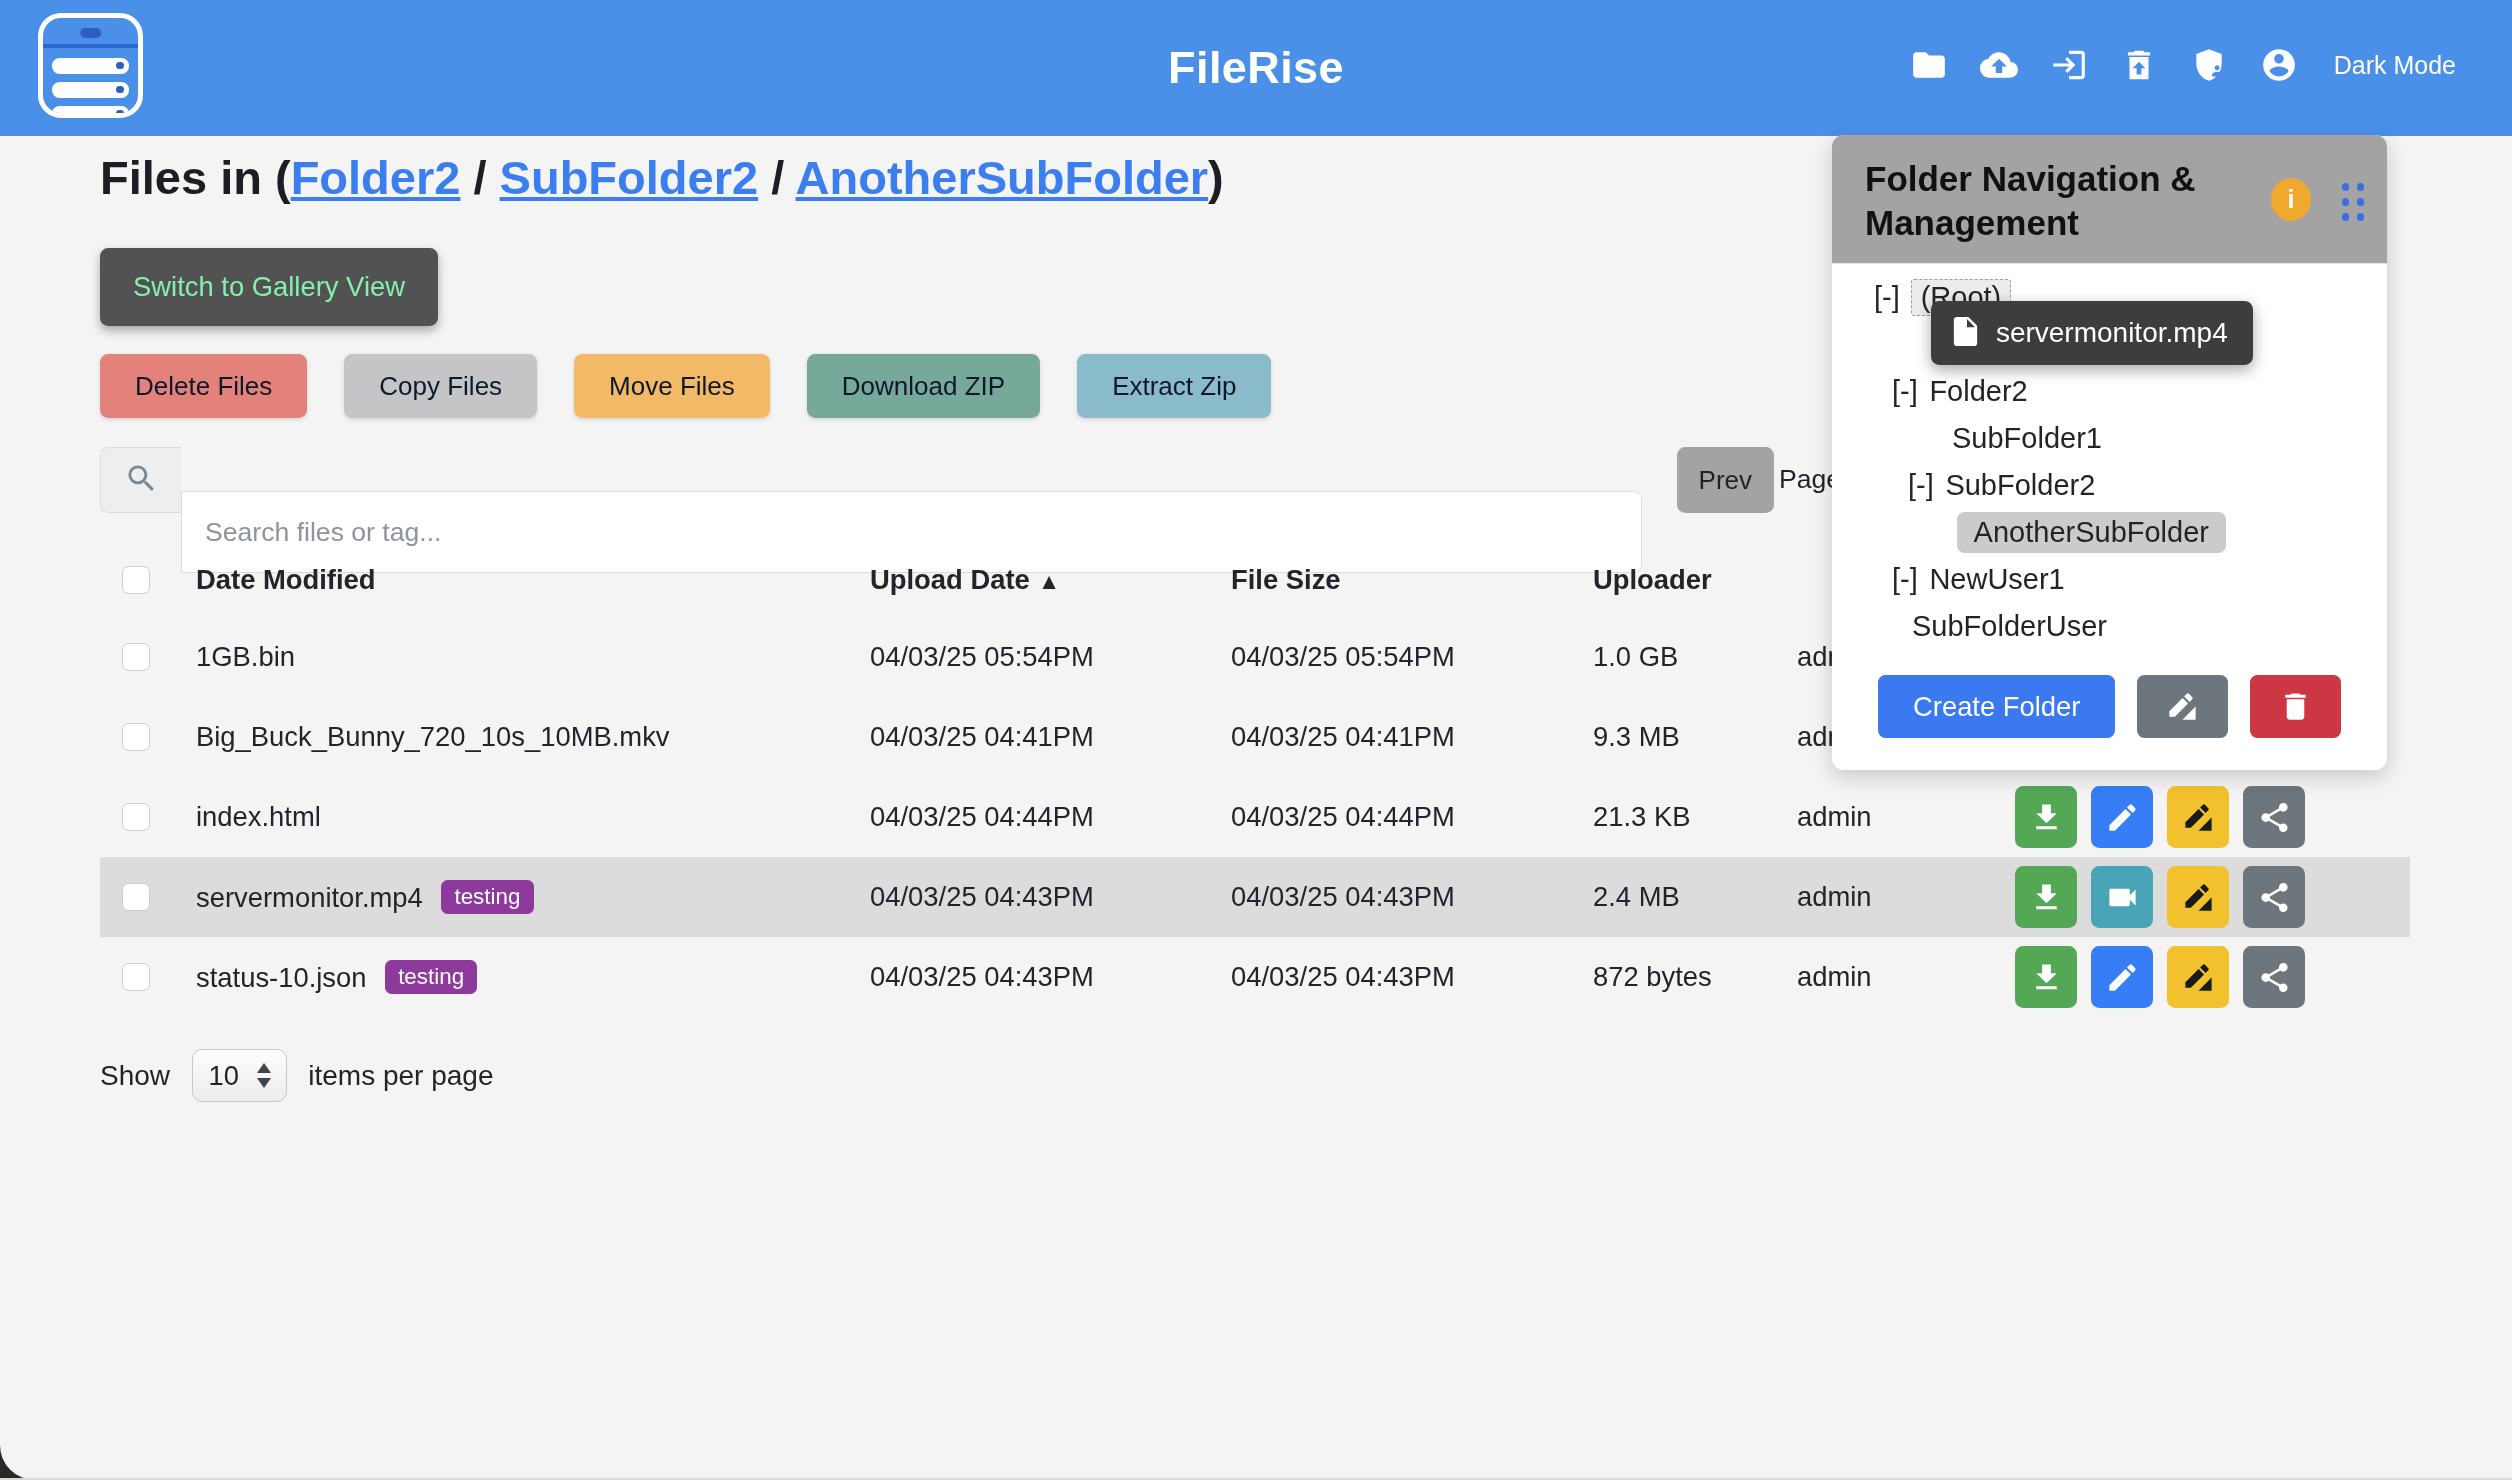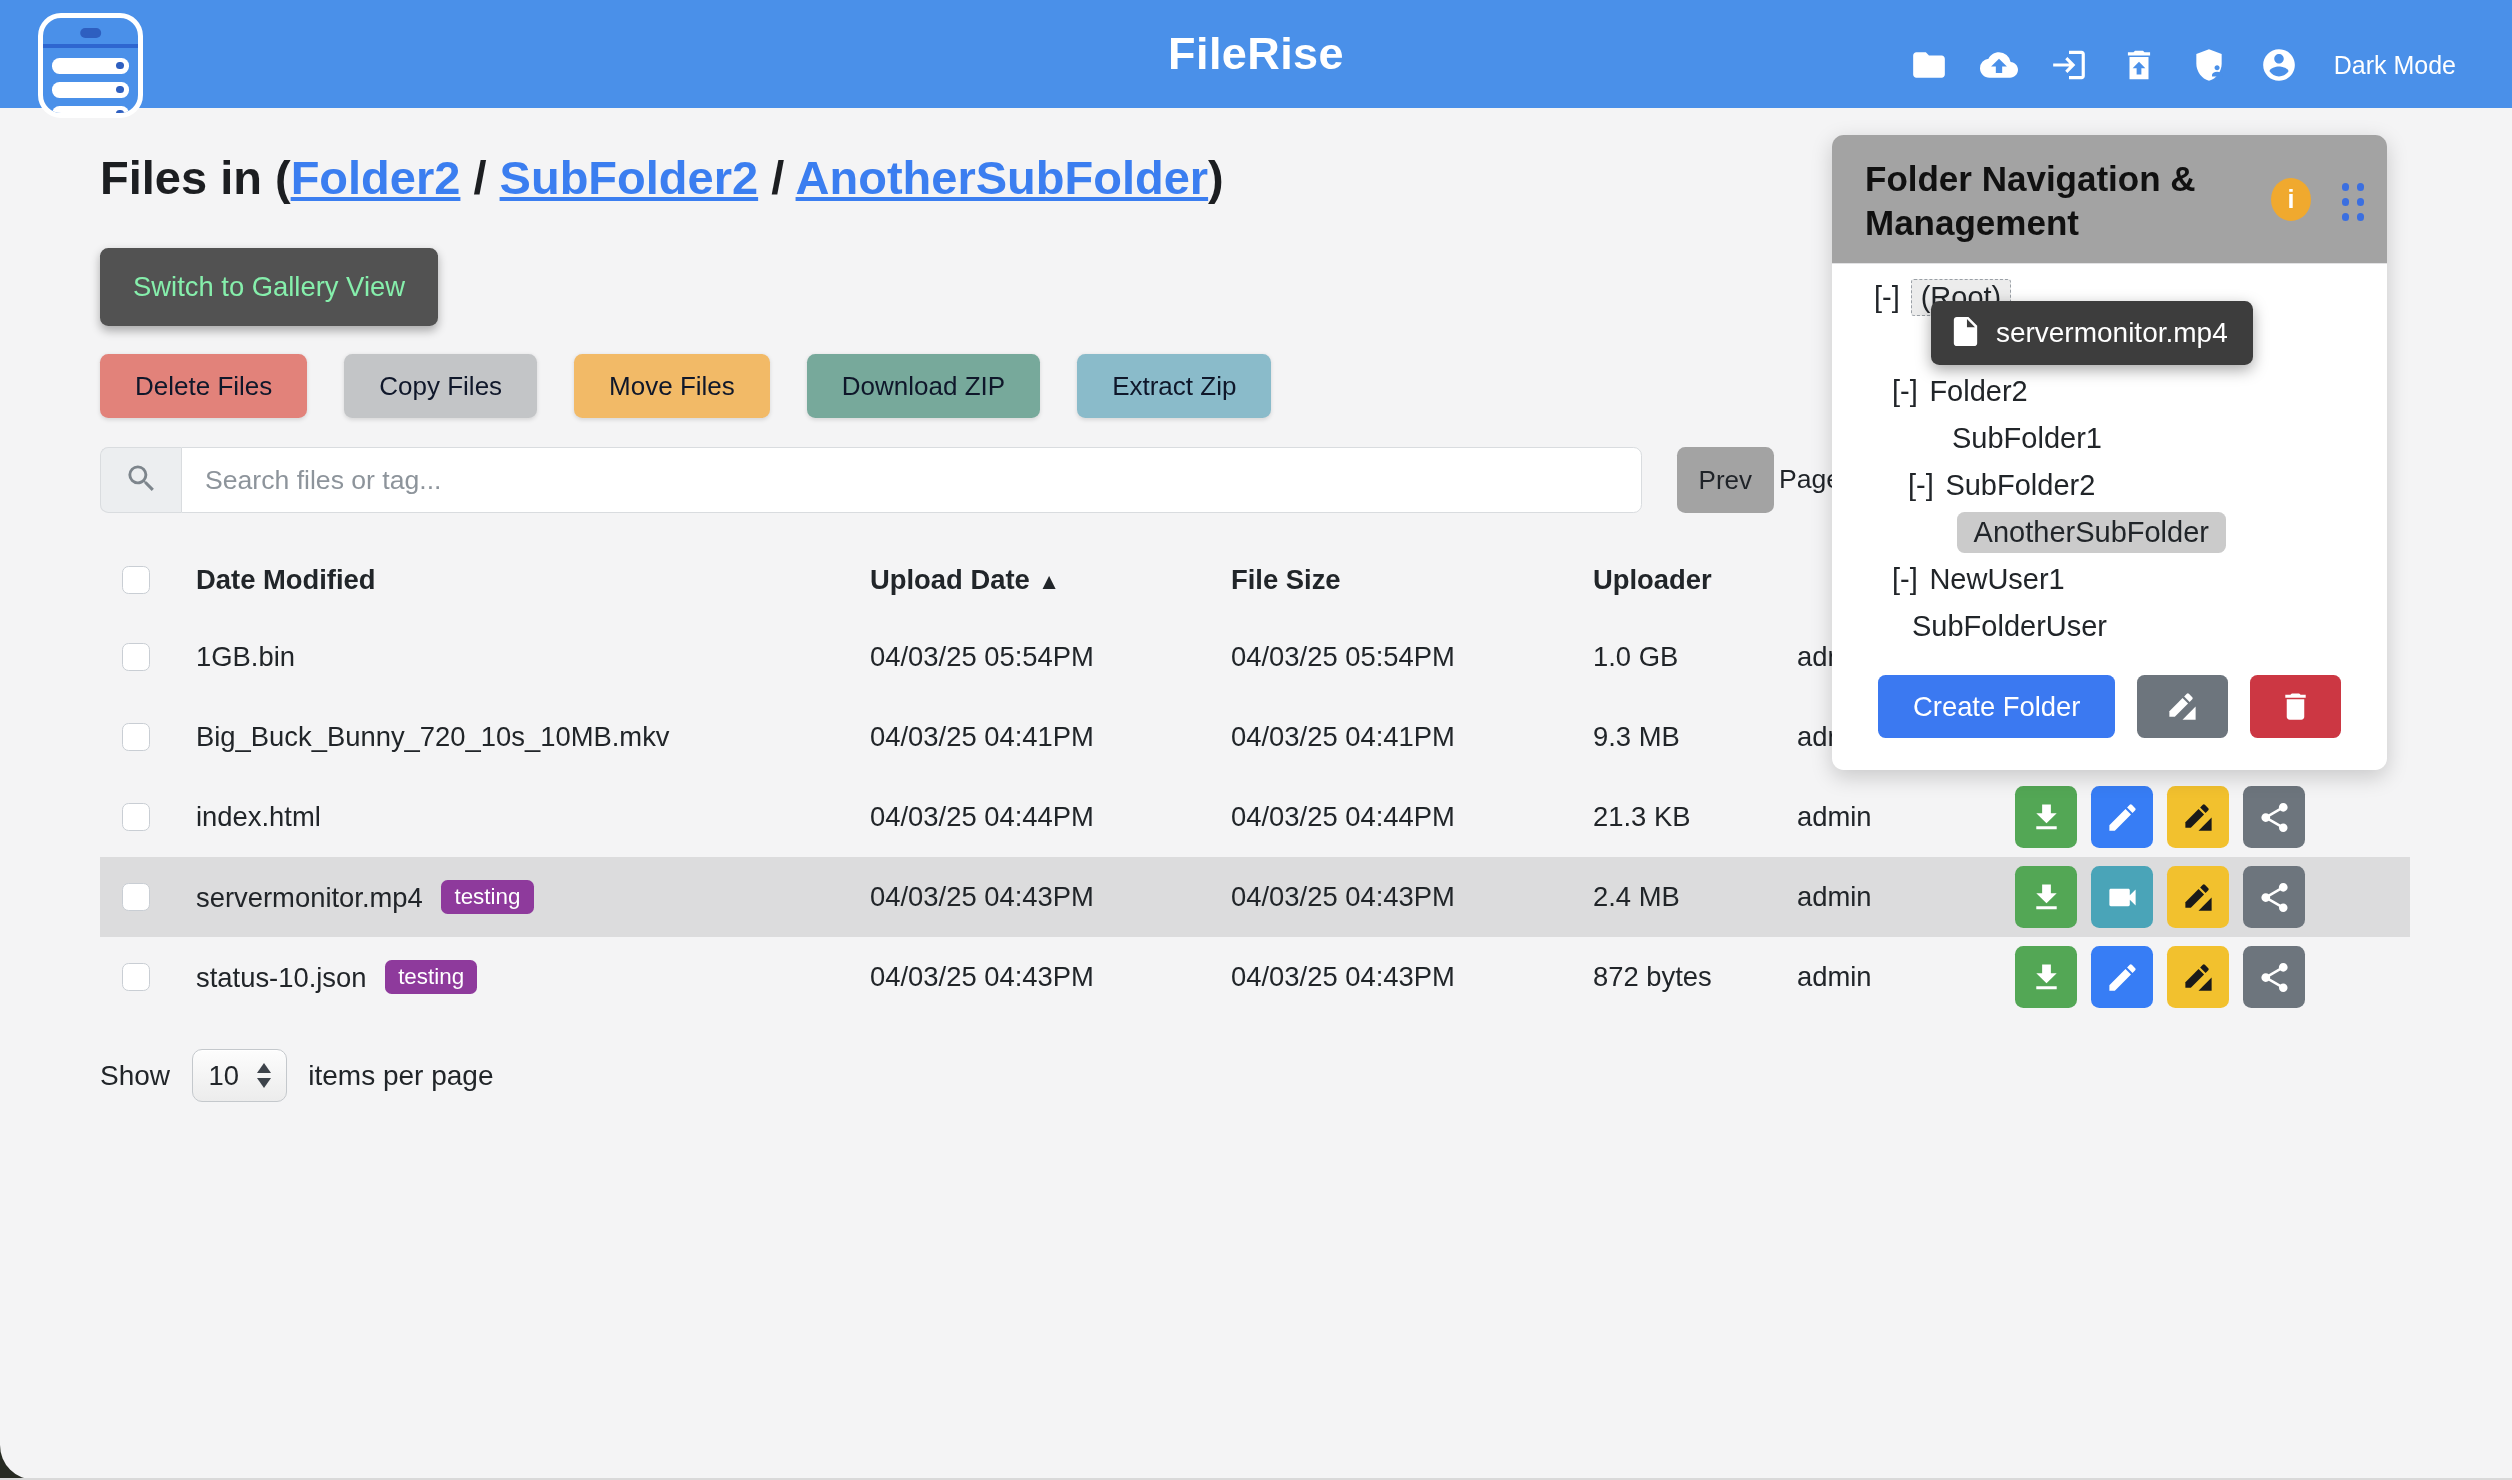--- a/index.html
+++ b/index.html
@@ -6,21 +6,21 @@
   html,body { width:2512px; height:1480px; overflow:hidden; }
   body {
     font-family:"Liberation Sans", sans-serif;
     background:#f4f4f5;
     color:#212529;
     position:relative;
   }
 
   
   .header {
-    position:absolute; left:0; top:0; width:2512px; height:108px;
+    position:absolute; left:0; top:0; width:2512px; height:136px;
     background:var(--header-bg,#4a90e9);
   }
   .logo {
     position:absolute; left:38px; top:12.5px; width:105px; height:105px;
     border:5.8px solid #fff; border-radius:23px; background:var(--header-bg,#4a90e9);
     overflow:hidden;
   }
   .logo .bay-top { position:absolute; left:0; top:0; right:0; height:30px; border-bottom:4.2px solid #2e66d0; }
   .logo .bay-top i { position:absolute; left:50%; top:10px; transform:translateX(-50%); width:21.6px; height:10px; border-radius:5px; background:#2e5fc0; }
   .logo .bar { position:absolute; left:9.1px; right:9.1px; height:16px; background:#fff; border-radius:7.5px; }
@@ -65,22 +65,22 @@
   .bulk-extract { background:var(--extract-btn,#8abbca); }
 
   
   .search-row { position:absolute; left:100px; top:447px; height:66px; display:flex; }
   .search-btn {
     width:81px; height:66px; background:#eceef0; border:1.7px solid #d9dcdf; border-right:none;
     border-radius:8.3px 0 0 8.3px; display:flex; align-items:center; justify-content:center; cursor:pointer;
   }
   .search-btn svg { width:35px; height:35px; }
   .search-input {
-    width:1461px; height:66px; border:1.7px solid #d9dcdf; border-radius:0 8.3px 8.3px 0;
-    font-size:26.6px; padding:0 23px; font-family:inherit; color:#212529; background:#fff; outline:none;
+    width:1461px; height:82px; border:1.7px solid #d9dcdf; border-radius:0 8.3px 8.3px 0;
+    font-size:26.6px; padding:0 23px; font-family:inherit; color:#212529; background:#fff; outline:none;margin-top:44px;
   }
   .search-input::placeholder { color:#8d949b; }
   .prev-btn {
     position:absolute; left:1577px; top:0; height:66px; padding:0 21.6px;
     background:#a3a3a3; border:none; border-radius:8.3px; font-size:26px; color:#1f2328;
     font-family:inherit; cursor:pointer;
   }
   .page-label { position:absolute; left:1679px; top:16.6px; font-size:26.6px; color:#1f2328; white-space:nowrap; }
 
   

